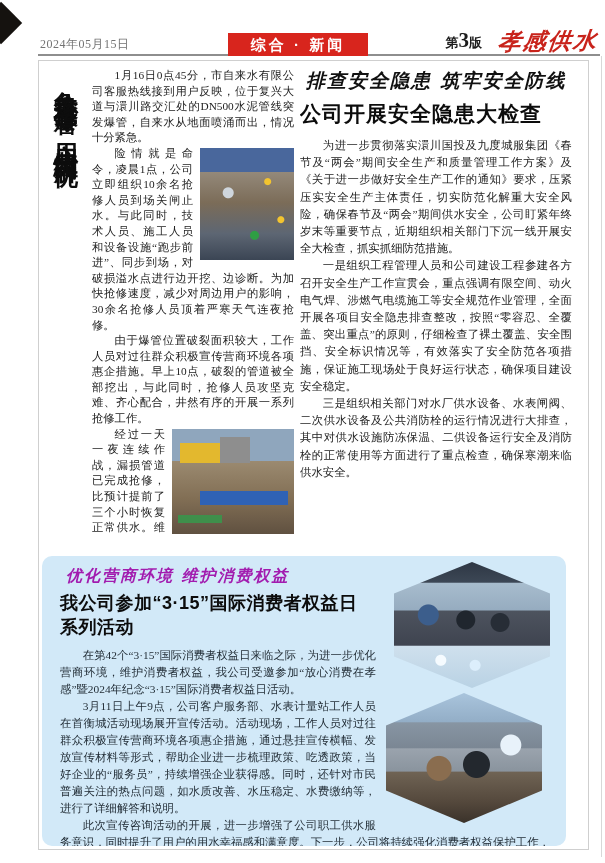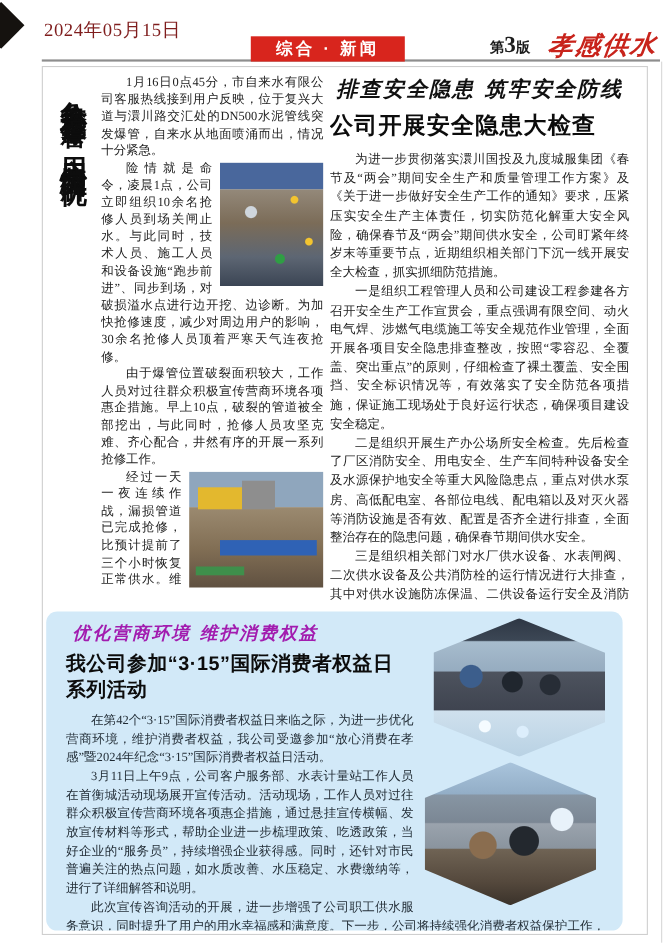--- a/index.html
+++ b/index.html
@@ -6,21 +6,21 @@
   .page{position:relative;width:605px;height:863px;background:#fff;overflow:hidden;
         font-family:"Liberation Serif",serif;color:#1c1c1c;}
   
   .corner-shadow{position:absolute;left:-14px;top:8px;width:30px;height:30px;
         background:#15120f;transform:rotate(45deg);}
   .edge-line-right{position:absolute;right:3px;top:56px;bottom:6px;width:1px;background:#d8d8d8;}
 
   
   .masthead-row{position:absolute;left:38px;top:28px;width:562px;height:26px;
         border-bottom:2px solid #8e8e8e;}
-  .pub-date{position:absolute;left:2px;bottom:15px;font-size:17px;letter-spacing:.5px;color:#7f1d1d;}
+  .pub-date{position:absolute;left:2px;bottom:1px;font-size:12px;letter-spacing:.5px;color:#737373;}
   .section-banner{position:absolute;left:190px;bottom:-2px;width:140px;height:23px;
         background:#d8251d;color:#fff;text-align:center;line-height:23px;
         font-size:15px;font-weight:700;letter-spacing:3px;
         font-family:"Liberation Sans",sans-serif;}
   .edition-group{position:absolute;right:118px;bottom:1px;white-space:nowrap;}
   .edition-group .ed-sm{font-size:13px;font-weight:600;}
   .edition-group .ed-num{font-size:21px;font-weight:700;font-family:"Liberation Serif",serif;}
   .masthead-logo{position:absolute;right:2px;bottom:-3px;color:#c8231b;font-weight:700;
         font-style:italic;font-size:23px;letter-spacing:2px;transform:skewX(-8deg) rotate(-1deg);
         font-family:"DejaVu Serif",serif;}
@@ -122,21 +122,20 @@
 
     </div>
   </section>
 
   <section class="article-right">
     <div class="kicker-r">排查安全隐患 筑牢安全防线</div>
     <h1 class="headline-r">公司开展安全隐患大检查</h1>
     <div class="body">
       <p>为进一步贯彻落实澴川国投及九度城服集团《春节及“两会”期间安全生产和质量管理工作方案》及《关于进一步做好安全生产工作的通知》要求，压紧压实安全生产主体责任，切实防范化解重大安全风险，确保春节及“两会”期间供水安全，公司盯紧年终岁末等重要节点，近期组织相关部门下沉一线开展安全大检查，抓实抓细防范措施。</p>
       <p>一是组织工程管理人员和公司建设工程参建各方召开安全生产工作宣贯会，重点强调有限空间、动火电气焊、涉燃气电缆施工等安全规范作业管理，全面开展各项目安全隐患排查整改，按照“零容忍、全覆盖、突出重点”的原则，仔细检查了裸土覆盖、安全围挡、安全标识情况等，有效落实了安全防范各项措施，保证施工现场处于良好运行状态，确保项目建设安全稳定。</p>
-      <p>二是组织开展生产办公场所安全检查。先后检查了厂区消防安全、用电安全、生产车间特种设备安全及水源保护地安全等重大风险隐患点，重点对供水泵房、高低配电室、各部位电线、配电箱以及对灭火器等消防设施是否有效、配置是否齐全进行排查，全面整治存在的隐患问题，确保春节期间供水安全。</p>
       <p>三是组织相关部门对水厂供水设备、水表闸阀、二次供水设备及公共消防栓的运行情况进行大排查，其中对供水设施防冻保温、二供设备运行安全及消防栓的正常使用等方面进行了重点检查，确保寒潮来临供水安全。</p>
 
     </div>
   </section>
 
   <section class="panel">
     <div class="hex-wrap">
       <div class="hex hex-photo-1"></div>
       <div class="hex hex-photo-2"></div>
     </div>

